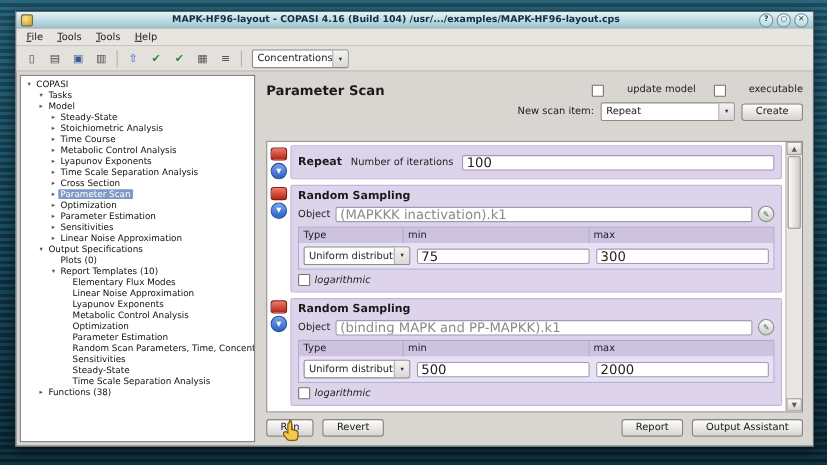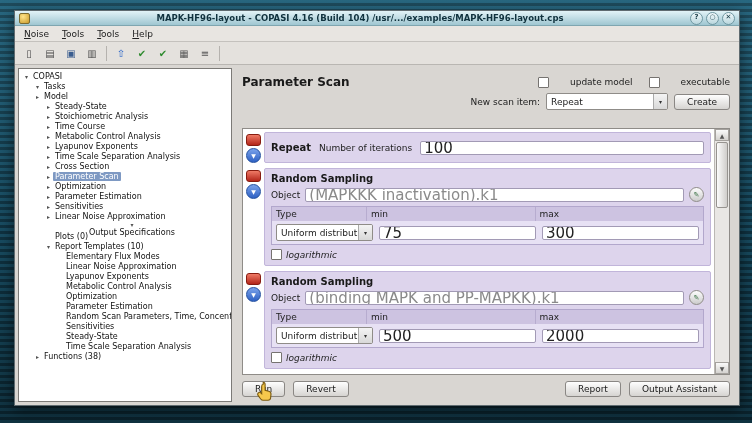--- a/index.html
+++ b/index.html
@@ -59,21 +59,21 @@
   .scan-item:last-child .card{min-height:80px;}
   .gutter{width:15px;flex:0 0 auto;display:flex;flex-direction:column;align-items:center;gap:2px;padding-top:2px;}
   .btn-del{width:13px;height:10px;border-radius:3px;background:linear-gradient(#ef7a66,#b3261a);border:1px solid #871c10;}
   .btn-move{width:13px;height:13px;border-radius:50%;background:linear-gradient(#7aa2ea,#2e61c4);border:1px solid #23509f;
     color:#fff;font-size:6px;display:flex;align-items:center;justify-content:center;}
   .card{flex:1;background:#ddd4ec;border:1px solid #c1b5da;border-radius:2px;padding:3px 6px 5px;min-width:0;}
   .card-title{font-size:10px;font-weight:bold;color:#1a1a1a;margin:1px 0 3px;display:block;}
   .repeat-card{display:flex;align-items:center;gap:8px;padding:5px 6px;}
   .repeat-card .card-title{margin:0;}
   .inline-label{font-size:9px;color:#222;flex:0 0 auto;}
-  .field{background:#fff;border:1px solid #a29ab5;border-radius:2px;height:14px;font-size:15px;padding:0 3px;
+  .field{background:#fff;border:1px solid #a29ab5;border-radius:2px;height:14px;font-size:12px;padding:0 3px;
     font-family:"DejaVu Sans",sans-serif;color:#222;box-sizing:border-box;}
   .flex1{flex:1;min-width:0;}
   .obj-row{display:flex;align-items:center;gap:5px;margin-bottom:4px;}
   .obj-input{color:#8a8a8a;}
   .obj-btn{width:13px;height:13px;flex:0 0 auto;border-radius:50%;background:linear-gradient(#fdfdfd,#cccccc);
     border:1px solid #8f8c88;font-size:7px;display:flex;align-items:center;justify-content:center;color:#2f6b3a;}
   .tbl{border:1px solid #b2a7cc;margin-bottom:4px;}
   .tbl-head{display:flex;background:#cdc3e1;font-size:9px;color:#222;}
   .tbl-head > div{padding:2px 4px;box-sizing:border-box;border-right:1px solid #b7accf;}
   .tbl-head > div:last-child{border-right:none;}
@@ -103,40 +103,44 @@
       <span class="app-icon"></span>
       <span class="win-title">MAPK-HF96-layout - COPASI 4.16 (Build 104) /usr/.../examples/MAPK-HF96-layout.cps</span>
       <span class="tb-btns">
           <span class="tb-btn">?</span>
           <span class="tb-btn">○</span>
           <span class="tb-btn">✕</span>
         </span>
     </div>
 
     <div class="menubar">
-        <span class="menu-item">Noise</span>
+        <span class="menu-item">File</span>
         <span class="menu-item">Tools</span>
         <span class="menu-item">Tools</span>
         <span class="menu-item">Help</span>
       </div>
 
     <div class="toolbar">
       <span class="tb-icons">
           <span class="tool-btn" style="color: rgb(74, 74, 74);">▯</span>
           <span class="tool-btn" style="color: rgb(74, 74, 74);">▤</span>
           <span class="tool-btn" style="color: rgb(58, 93, 143);">▣</span>
           <span class="tool-btn" style="color: rgb(74, 74, 74);">▥</span>
           <span class="tool-sep"></span>
           <span class="tool-btn" style="color: rgb(43, 102, 201);">⇧</span>
           <span class="tool-btn" style="color: rgb(47, 139, 47);">✔</span>
           <span class="tool-btn" style="color: rgb(47, 139, 47);">✔</span>
           <span class="tool-btn" style="color: rgb(85, 85, 85);">▦</span>
           <span class="tool-btn" style="color: rgb(85, 85, 85);">≡</span>
           <span class="tool-sep"></span>
         </span>
+      <span class="combo tb-combo">
+        <span class="combo-txt">Concentrations</span>
+        <span class="combo-arrow">▾</span>
+      </span>
     </div>
 
     <div class="content">
       <div class="tree-panel">
           <div class="tree-row" style="padding-left: 3px;">
             <span class="expander">▾</span>
             <span class="tree-label">COPASI</span>
           </div>
           <div class="tree-row" style="padding-left: 14px;">
             <span class="expander">▾</span>
@@ -187,21 +191,21 @@
             <span class="tree-label">Parameter Estimation</span>
           </div>
           <div class="tree-row" style="padding-left: 25px;">
             <span class="expander">▸</span>
             <span class="tree-label">Sensitivities</span>
           </div>
           <div class="tree-row" style="padding-left: 25px;">
             <span class="expander">▸</span>
             <span class="tree-label">Linear Noise Approximation</span>
           </div>
-          <div class="tree-row" style="padding-left: 14px; flex-direction: column;">
+          <div class="tree-row" style="padding-left: 14px;">
             <span class="expander">▾</span>
             <span class="tree-label">Output Specifications</span>
           </div>
           <div class="tree-row" style="padding-left: 25px;">
             <span class="expander"></span>
             <span class="tree-label">Plots (0)</span>
           </div>
           <div class="tree-row" style="padding-left: 25px;">
             <span class="expander">▾</span>
             <span class="tree-label">Report Templates (10)</span>

